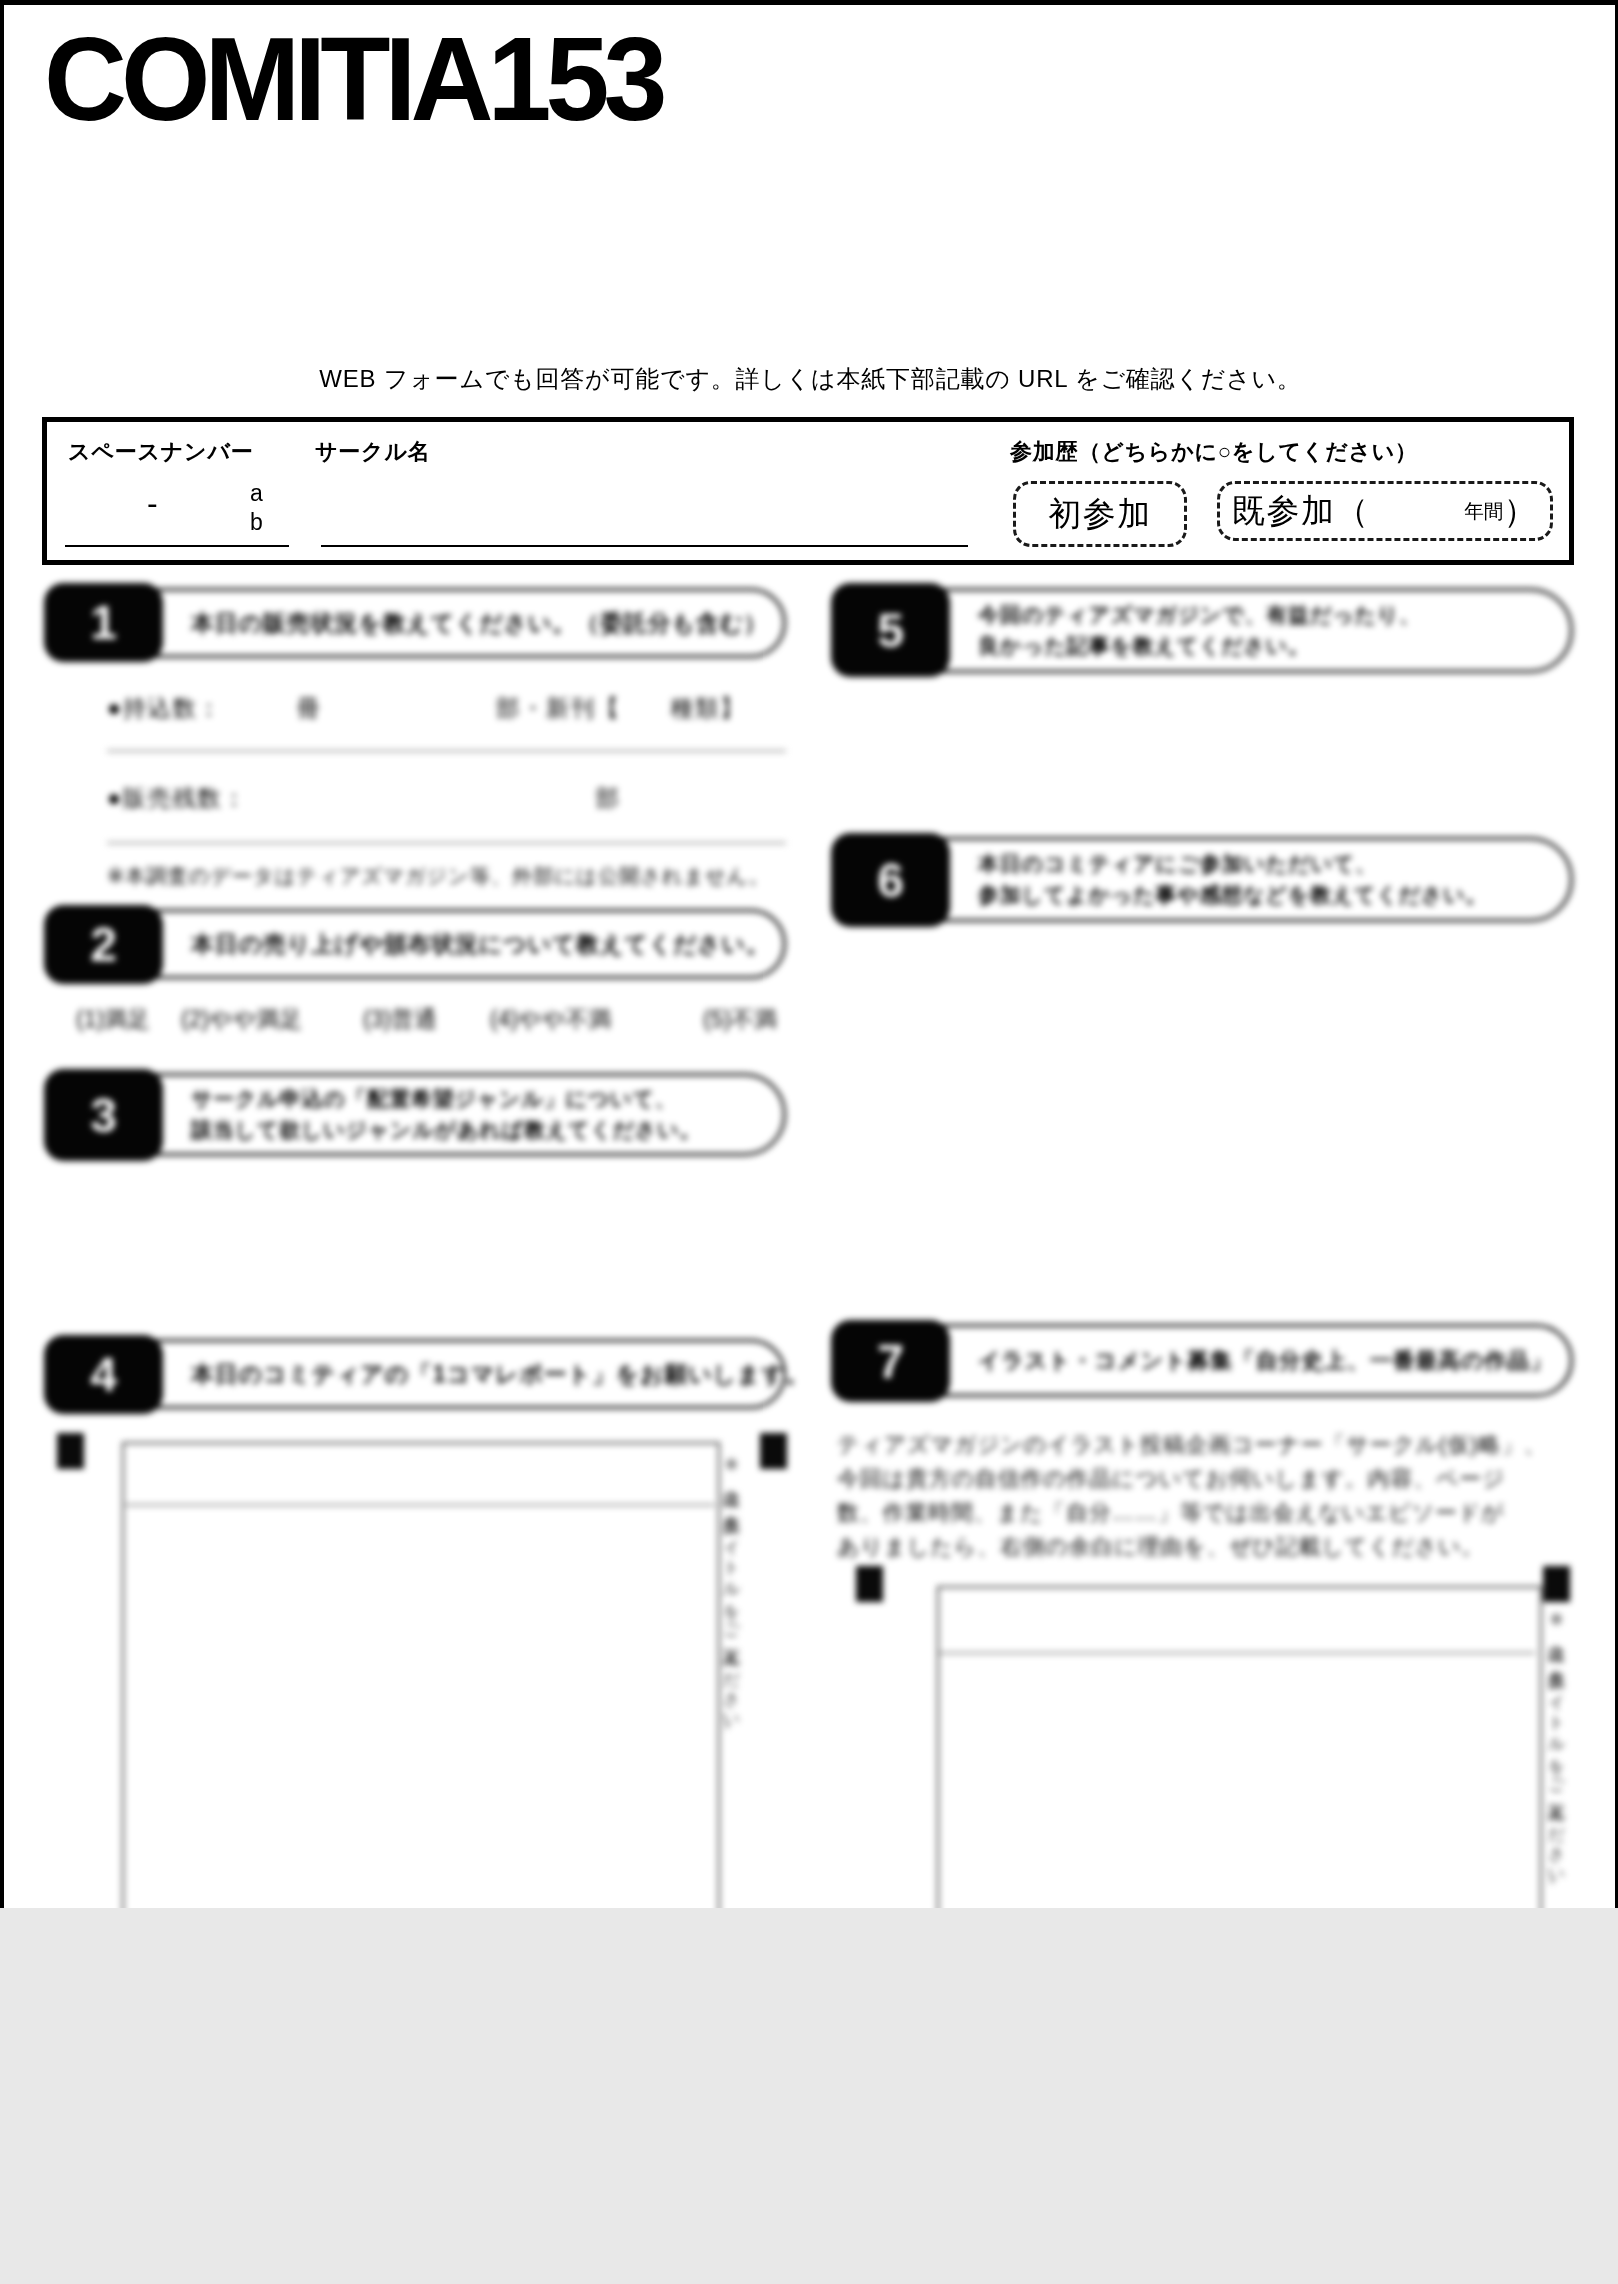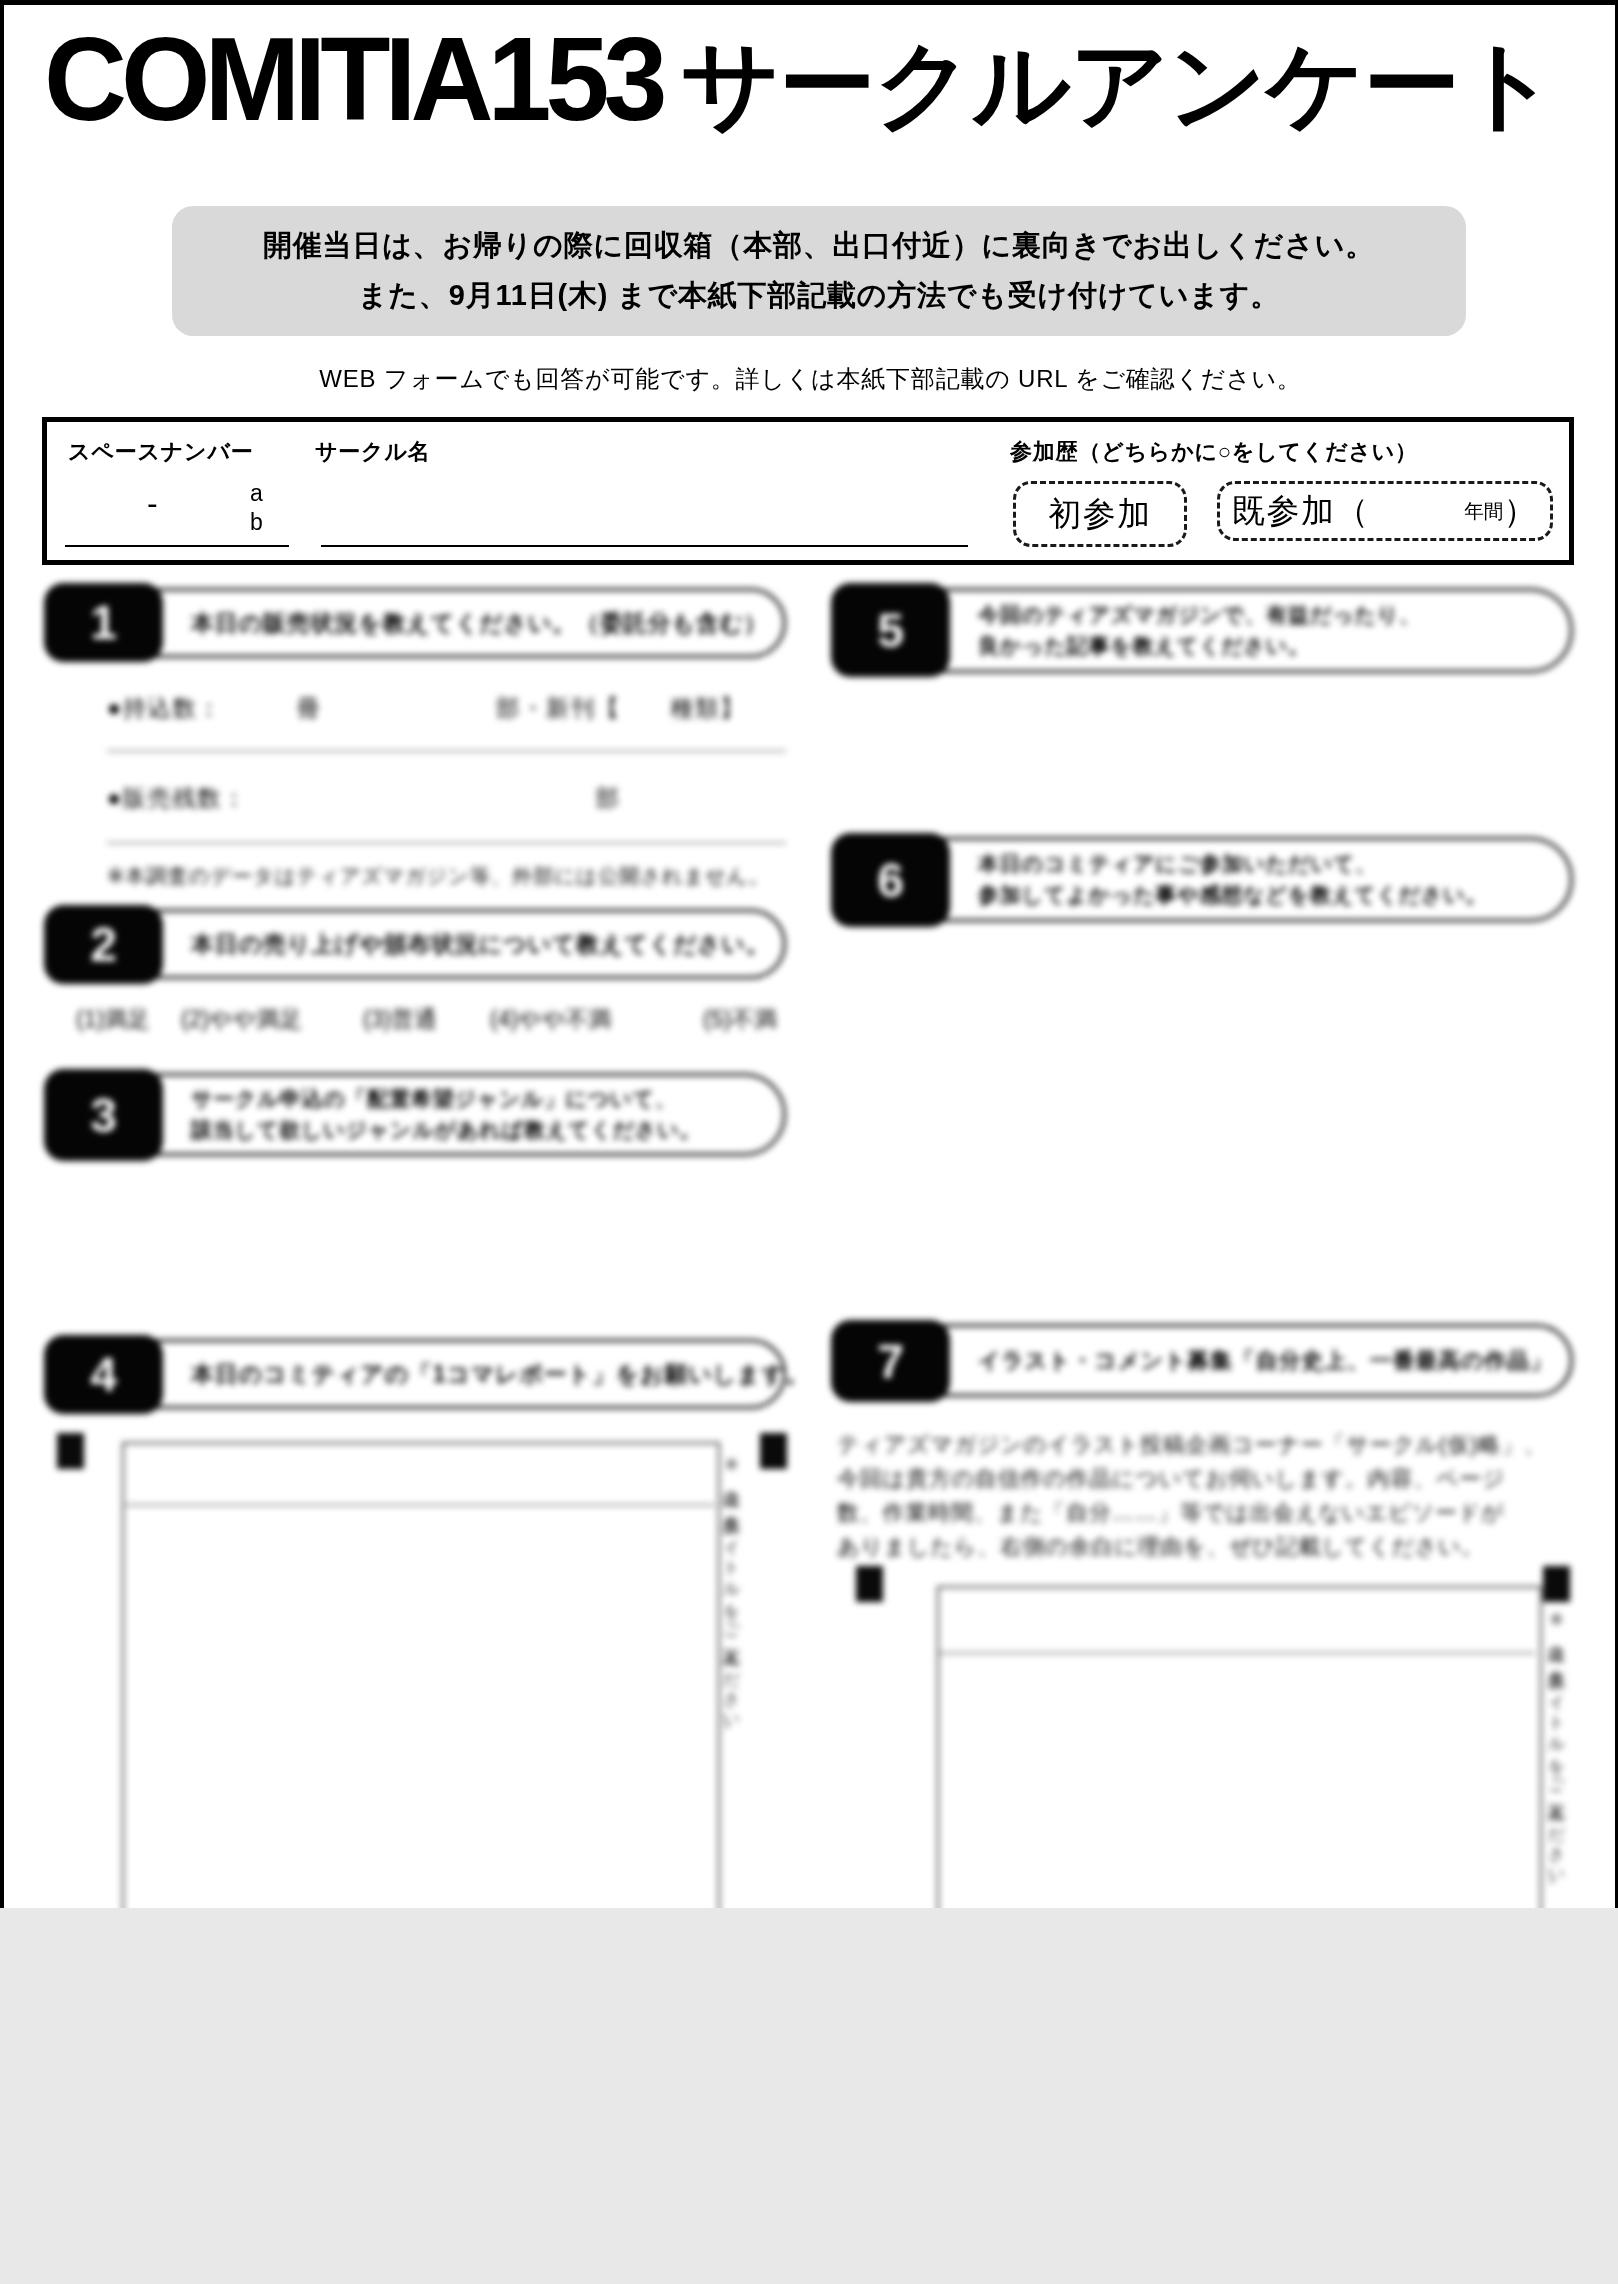--- a/index.html
+++ b/index.html
@@ -73,27 +73,22 @@
 <body>
 
 <div class="page">
 
   <div class="edge" style="left:0;top:0;width:1618px;height:4.5px;"></div>
   <div class="edge" style="left:0;top:0;width:3.8px;height:2284px;"></div>
   <div class="edge" style="left:1615px;top:0;width:3px;height:2284px;"></div>
 
   <div class="abs title">
     <span class="logo">COMITIA153</span>
-    <span class="jp">サークルアンケート</span>
   </div>
 
-  <div class="abs notice">
-    <div class="ln"><span>開催当日は、お帰りの際に回収箱（本部、出口付近）に</span><span class="xb">裏向きで</span><span>お出しください。</span></div>
-    <div class="ln"><span>また、</span><span class="xb">9月11日(木)</span><span> まで本紙下部記載の方法でも受け付けています。</span></div>
-  </div>
 
   <div class="abs webline">WEB フォームでも回答が可能です。詳しくは本紙下部記載の URL をご確認ください。</div>
 
   <div class="abs formbox">
     <span class="flabel" style="left:21px;top:15px;">スペースナンバー</span>
     <span class="flabel" style="left:268px;top:15px;">サークル名</span>
     <span class="flabel" style="left:963px;top:15px;">参加歴（どちらかに○をしてください）</span>
 
     <span class="dash" style="left:100px;top:63px;">-</span>
     <span class="ab" style="left:203px;top:60px;">a</span>

